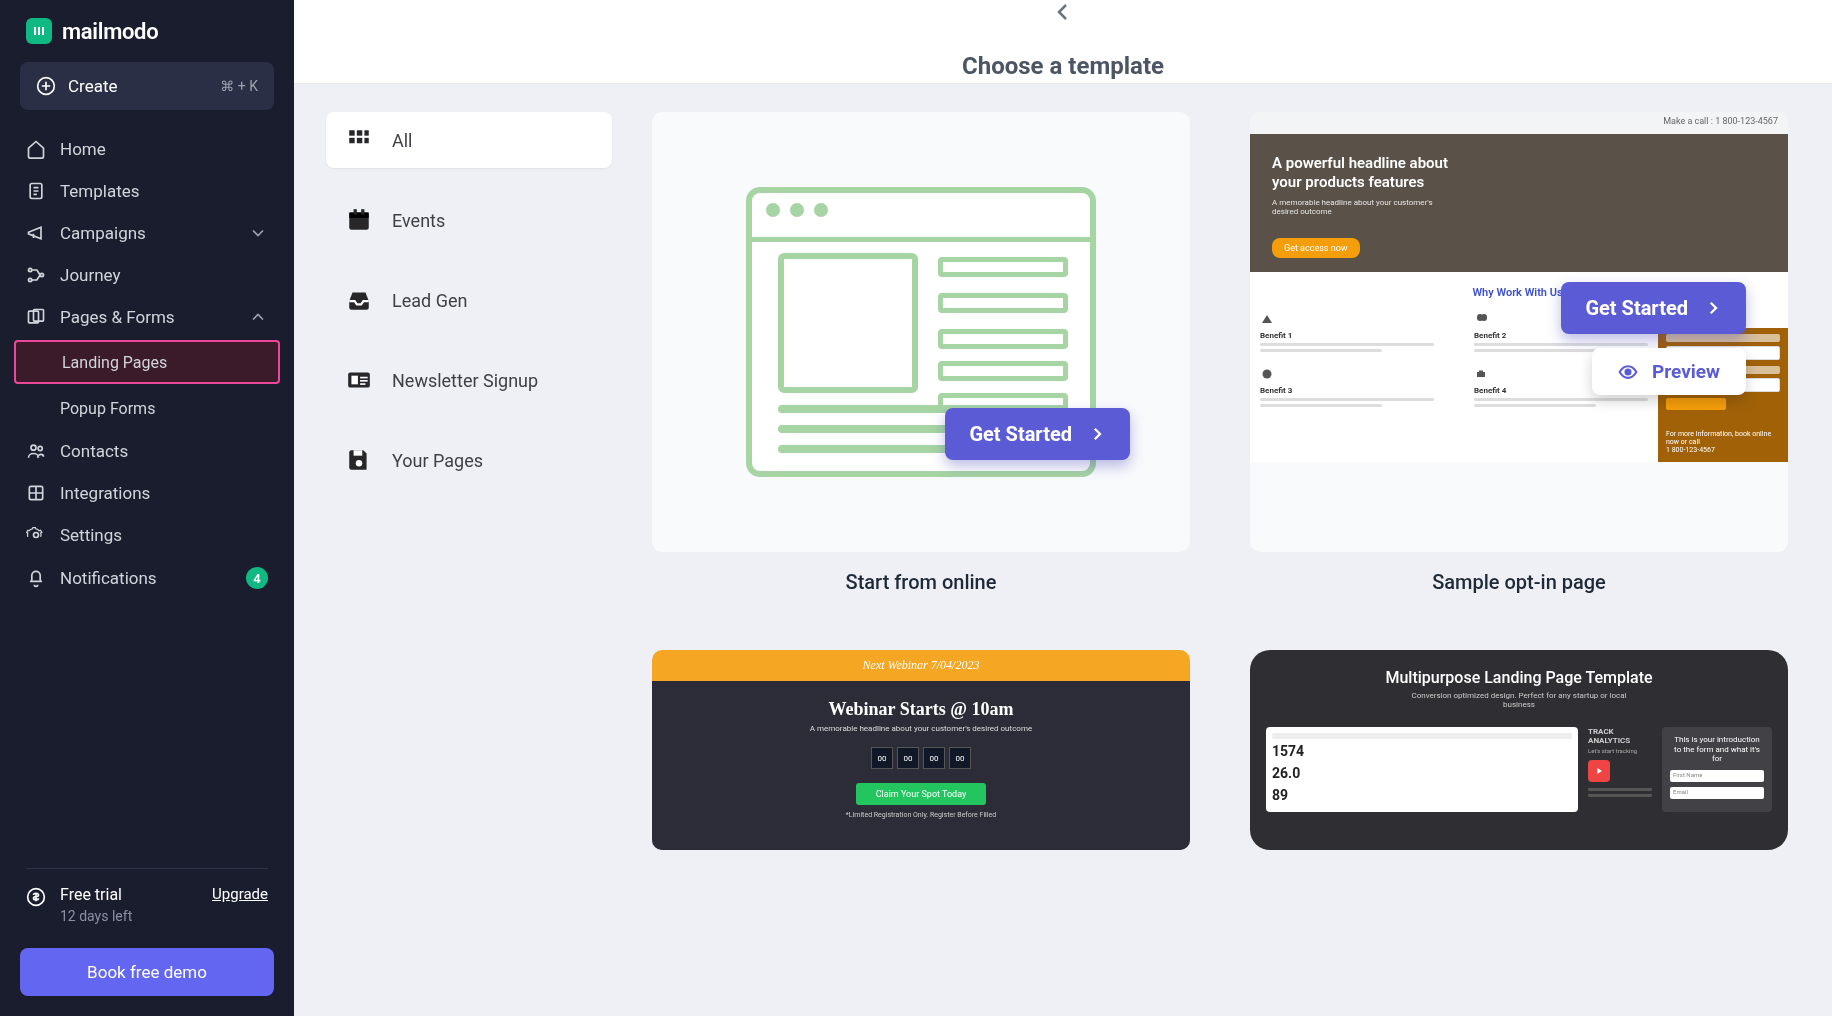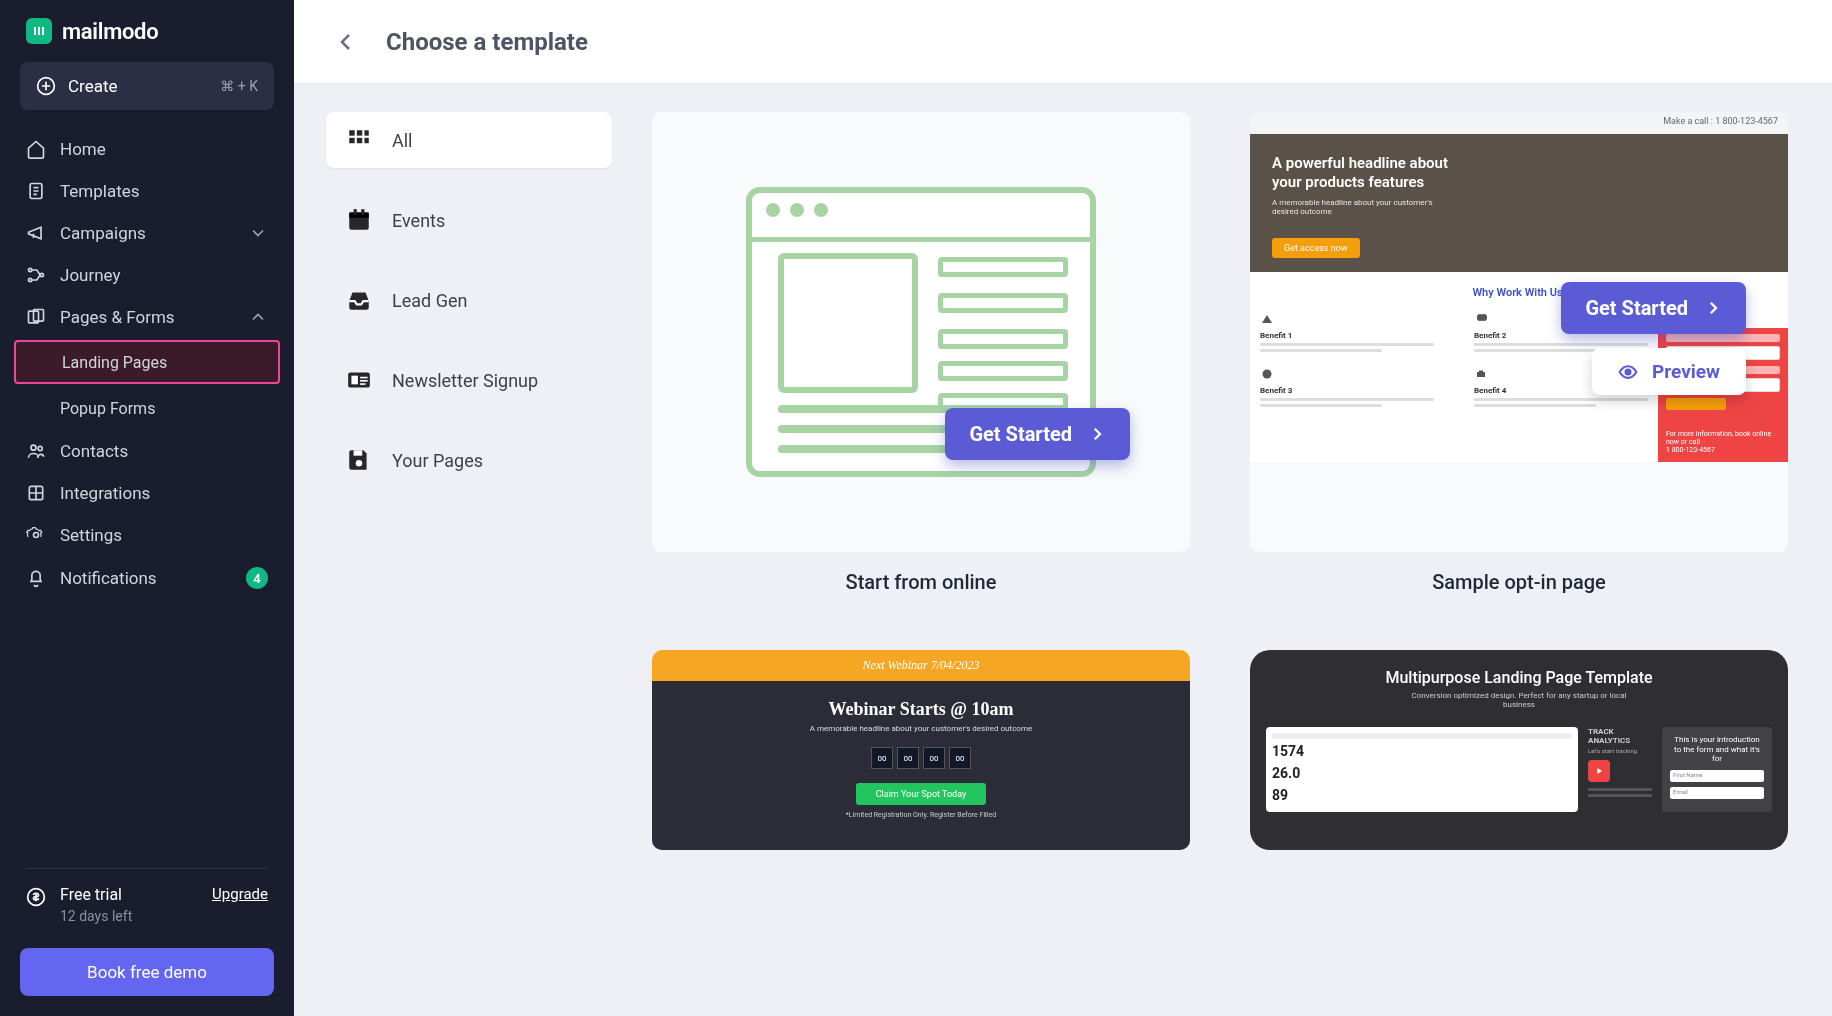--- a/index.html
+++ b/index.html
@@ -31,21 +31,21 @@
 .trial-left { display:flex; gap:14px; align-items:flex-start; }
 .trial-left svg { width:20px; height:20px; margin-top:2px; }
 .trial-label { color:#fff; font-size:16px; }
 .trial-days { color:#8b8fa3; font-size:14px; margin-top:4px; }
 .upgrade-link { color:#fff; font-size:15px; text-decoration:underline; cursor:pointer; }
 
 .demo-btn { margin:24px 20px 0; background:#6366f1; color:#fff; border-radius:8px; height:48px; display:flex; align-items:center; justify-content:center; font-size:17px; cursor:pointer; }
 
 
 .main { flex:1; background:#eef0f6; display:flex; flex-direction:column; }
-.topbar { background:#fff; height:84px; display:flex; align-items:center; gap:28px; padding:0 40px; border-bottom:1px solid #e5e7eb; }
+.topbar { background:#fff; height:84px; display:flex; align-items:center; gap:28px; padding:0 40px; border-bottom:1px solid #e5e7eb;flex-direction:column; }
 .back-chev { width:24px; height:24px; cursor:pointer; color:#6b7280; }
 .page-title { font-size:24px; color:#4b5563; }
 
 .content { flex:1; display:flex; gap:40px; padding:28px 32px; overflow:hidden; }
 
 .cat-col { width:286px; display:flex; flex-direction:column; gap:24px; }
 .cat-item { display:flex; align-items:center; gap:20px; height:56px; padding:0 20px; border-radius:8px; cursor:pointer; color:#3f3f46; font-size:18px; }
 .cat-item.active { background:#fff; box-shadow:0 1px 2px rgba(0,0,0,0.06); }
 .cat-item svg, .cat-item .ci { width:26px; height:26px; color:#27272a; }
 
@@ -70,25 +70,25 @@
 .scratch-lines-b span:nth-child(3){ width:60%; }
 .scratch-lines-r2 { position:absolute; bottom:58px; right:22px; width:130px; display:flex; flex-direction:column; gap:12px; }
 .scratch-lines-r2 span { height:20px; border:5px solid #a7d4a3; border-radius:4px; display:block; }
 
 
 .optin { width:100%; height:100%; font-size:10px; color:#444; }
 .optin-top { height:22px; background:#f3f4f6; text-align:right; padding:4px 10px; font-size:9px; color:#666; }
 .optin-hero { height:138px; background:linear-gradient(0deg,rgba(0,0,0,0.35),rgba(0,0,0,0.35)),#8a7c6e; color:#fff; padding:20px 22px; position:relative; }
 .optin-hero h3 { font-size:15px; font-weight:600; line-height:1.25; max-width:190px; }
 .optin-hero p { font-size:8px; margin-top:6px; color:#e5e5e5; max-width:180px; }
-.optin-cta { position:absolute; bottom:14px; left:22px; background:#f59e0b; color:#fff; font-size:9px; padding:5px 12px; border-radius:3px; }
+.optin-cta { position:absolute; bottom:14px; left:22px; background:#f59e0b; color:#fff; font-size:9px; padding:5px 12px; border-radius:8px; }
 .optin-why { color:#3b4fd1; text-align:center; font-size:11px; font-weight:600; padding:14px 0 8px; background:#fff; }
 .optin-split { display:flex; background:#fff; }
 .optin-left { flex:1; padding:6px 10px; }
-.optin-right { width:130px; background:#ef4444; color:#fff; padding:8px; position:relative; }
+.optin-right { width:130px; background:#a16207; color:#fff; padding:8px; position:relative; }
 .optin-benefit-row { display:flex; gap:40px; margin-bottom:16px; }
 .optin-benefit { flex:1; }
 .optin-bicon { width:14px; height:12px; color:#555; margin-bottom:4px; }
 .optin-btitle { font-size:8px; font-weight:700; color:#333; }
 .optin-bline { height:3px; background:#ddd; margin-top:3px; border-radius:2px; }
 .optin-form-line { height:14px; background:#fff; margin-bottom:6px; border-radius:2px; border:1px solid #ddd; }
 .optin-form-sm { height:8px; background:rgba(255,255,255,0.6); margin-bottom:4px; border-radius:2px; }
 .optin-right-head { background:#fff; color:#3b4fd1; font-size:8px; font-weight:700; padding:6px; margin:-8px -8px 6px; }
 
 

